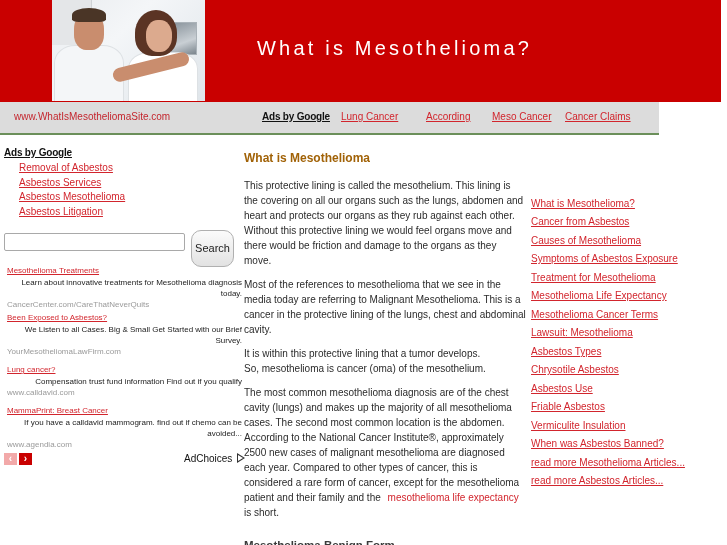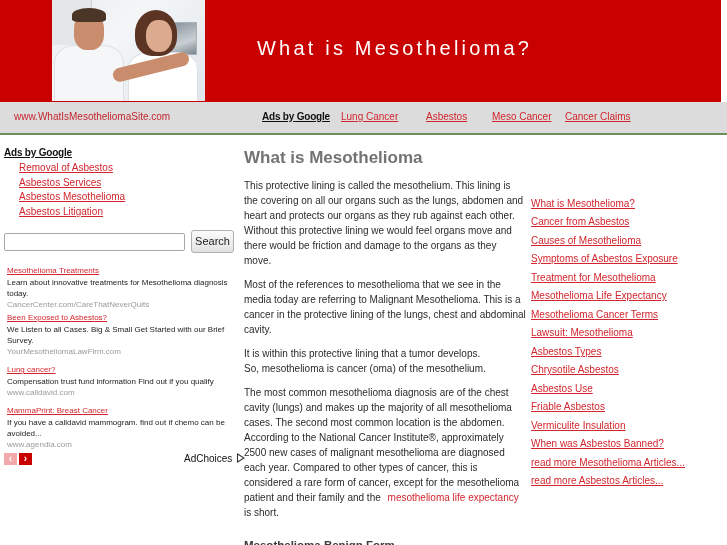--- a/index.html
+++ b/index.html
@@ -16,45 +16,45 @@
   .photo .man-head { position: absolute; left: 22px; top: 12px; width: 30px; height: 38px; border-radius: 45% 45% 40% 40%; background: #c98d6e; }
   .photo .man-hair { position: absolute; left: 20px; top: 8px; width: 34px; height: 14px; border-radius: 50% 50% 20% 20%; background: #4a3526; }
   .photo .man-body { position: absolute; left: 2px; top: 45px; width: 70px; height: 60px; border-radius: 30% 30% 0 0; background: #f4f6f8; border: 1px solid #dde1e4; }
   .photo .man-arm { position: absolute; left: 60px; top: 60px; width: 78px; height: 14px; border-radius: 8px; background: #c98d6e; transform: rotate(-14deg); }
   .photo .woman-hair { position: absolute; left: 83px; top: 10px; width: 42px; height: 46px; border-radius: 50% 50% 40% 40%; background: #5b3424; }
   .photo .woman-face { position: absolute; left: 94px; top: 20px; width: 26px; height: 32px; border-radius: 45%; background: #dcaa8e; }
   .photo .woman-body { position: absolute; left: 76px; top: 52px; width: 70px; height: 55px; border-radius: 30% 30% 0 0; background: #ffffff; border: 1px solid #dde1e4; }
   .banner-title { position: absolute; left: 257px; top: 37px; font-size: 20px; letter-spacing: 3.2px; color: #ffffff; font-family: "Liberation Sans", sans-serif; }
 
   
-  .navbar { position: absolute; left: 0; top: 102px; width: 727px; height: 33px; background: #dcdcdc; border-bottom: 2px solid #6b8f5a; }
+  .navbar { position: absolute; left: 0; top: 102px; width: 659px; height: 33px; background: #dcdcdc; border-bottom: 2px solid #6b8f5a; }
   .site-url { position: absolute; left: 14px; top: 9px; font-size: 10px; color: #c4262e; }
   .nav-ads-label { position: absolute; left: 262px; top: 9px; font-size: 10px; font-weight: bold; color: #111; text-decoration: underline; letter-spacing: -0.2px; }
   .nav-link { position: absolute; top: 9px; font-size: 10px; color: #d2252d; text-decoration: underline; }
 
   
   .left-ads-title { position: absolute; left: 4px; top: 147px; font-size: 10px; font-weight: bold; color: #111; text-decoration: underline; letter-spacing: -0.2px; }
   .left-link { position: absolute; left: 19px; font-size: 10px; color: #d2252d; text-decoration: underline; }
   .search-input { position: absolute; left: 4px; top: 233px; width: 181px; height: 18px; border: 1px solid #a9a9a9; background: #fff; border-radius: 2px; }
-  .search-button { position: absolute; left: 191px; top: 230px; width: 43px; height: 23px; border: 1px solid #b0b0b0; border-radius: 3px; background: linear-gradient(#fbfbfb, #e2e2e2); font-size: 11px; color: #222; font-family: "Liberation Sans", sans-serif; text-align: center; line-height: 21px; }
+  .search-button { position: absolute; left: 191px; top: 230px; width: 43px; height: 37px; border: 1px solid #b0b0b0; border-radius: 10px; background: linear-gradient(#fbfbfb, #e2e2e2); font-size: 11px; color: #222; font-family: "Liberation Sans", sans-serif; text-align: center; line-height: 21px; }
 
   .ad { position: absolute; left: 7px; width: 235px; font-size: 8px; line-height: 11px; }
   .ad-title { color: #d2252d; font-weight: normal; text-decoration: underline; display: block; }
-  .ad-desc { color: #222; display: block; margin-top: 1px; }
+  .ad-desc { color: #222; display: block; margin-top: 1px; text-align: right; }
   .ad-url { color: #9a9a9a; display: block; }
 
   .arrow-prev { position: absolute; left: 4px; top: 453px; width: 13px; height: 12px; background: #f2a9a9; color: #fff; font-size: 10px; line-height: 12px; text-align: center; font-weight: bold; }
   .arrow-next { position: absolute; left: 19px; top: 453px; width: 13px; height: 12px; background: #c90000; color: #fff; font-size: 10px; line-height: 12px; text-align: center; font-weight: bold; }
   .adchoices { position: absolute; left: 184px; top: 453px; font-size: 10px; color: #111; }
   .adchoices-icon { display: inline-block; width: 0; height: 0; border-top: 5px solid transparent; border-bottom: 5px solid transparent; border-left: 8px solid #333; vertical-align: -1px; margin-left: 2px; position: relative; }
   .adchoices-icon::after { content: ""; position: absolute; left: -7px; top: -3px; width: 0; height: 0; border-top: 3px solid transparent; border-bottom: 3px solid transparent; border-left: 5px solid #fff; }
 
   
   .main { position: absolute; left: 244px; top: 150px; width: 282px; font-size: 10px; line-height: 15px; color: #2b2b2b; }
-  .main h1 { font-size: 17px; font-weight: bold; color: #737373; margin-bottom: 12px; line-height: 16px; }
+  .main h1 { font-size: 12px; font-weight: bold; color: #a16207; margin-bottom: 12px; line-height: 16px; }
   .main h2 { font-size: 11.5px; font-weight: bold; color: #3a3a3a; margin-top: 17px; margin-bottom: 10px; line-height: 16px; }
   .main p { margin-bottom: 9px; }
   .main .inline-link { color: #d2252d; margin-left: 4px; }
 
   
   .right-link { position: absolute; left: 531px; font-size: 10px; color: #d2252d; text-decoration: underline; white-space: nowrap; }
 </style>
 </head>
 <body>
 
@@ -71,21 +71,21 @@
     <div class="man-arm"></div>
   </div>
   <div class="banner-title">What is Mesothelioma?</div>
 </div>
 <div class="banner-right-edge"></div>
 
 <div class="navbar">
   <a class="site-url">www.WhatIsMesotheliomaSite.com</a>
   <a class="nav-ads-label">Ads by Google</a>
   <a class="nav-link" style="left:341px">Lung Cancer</a>
-  <a class="nav-link" style="left:426px">Asbestos</a>
+  <a class="nav-link" style="left:426px">According</a>
   <a class="nav-link" style="left:492px">Meso Cancer</a>
   <a class="nav-link" style="left:565px">Cancer Claims</a>
 </div>
 
 <a class="left-ads-title">Ads by Google</a>
 <a class="left-link" style="top:162px">Removal of Asbestos</a>
 <a class="left-link" style="top:177px">Asbestos Services</a>
 <a class="left-link" style="top:191px">Asbestos Mesothelioma</a>
 <a class="left-link" style="top:206px">Asbestos Litigation</a>
 

